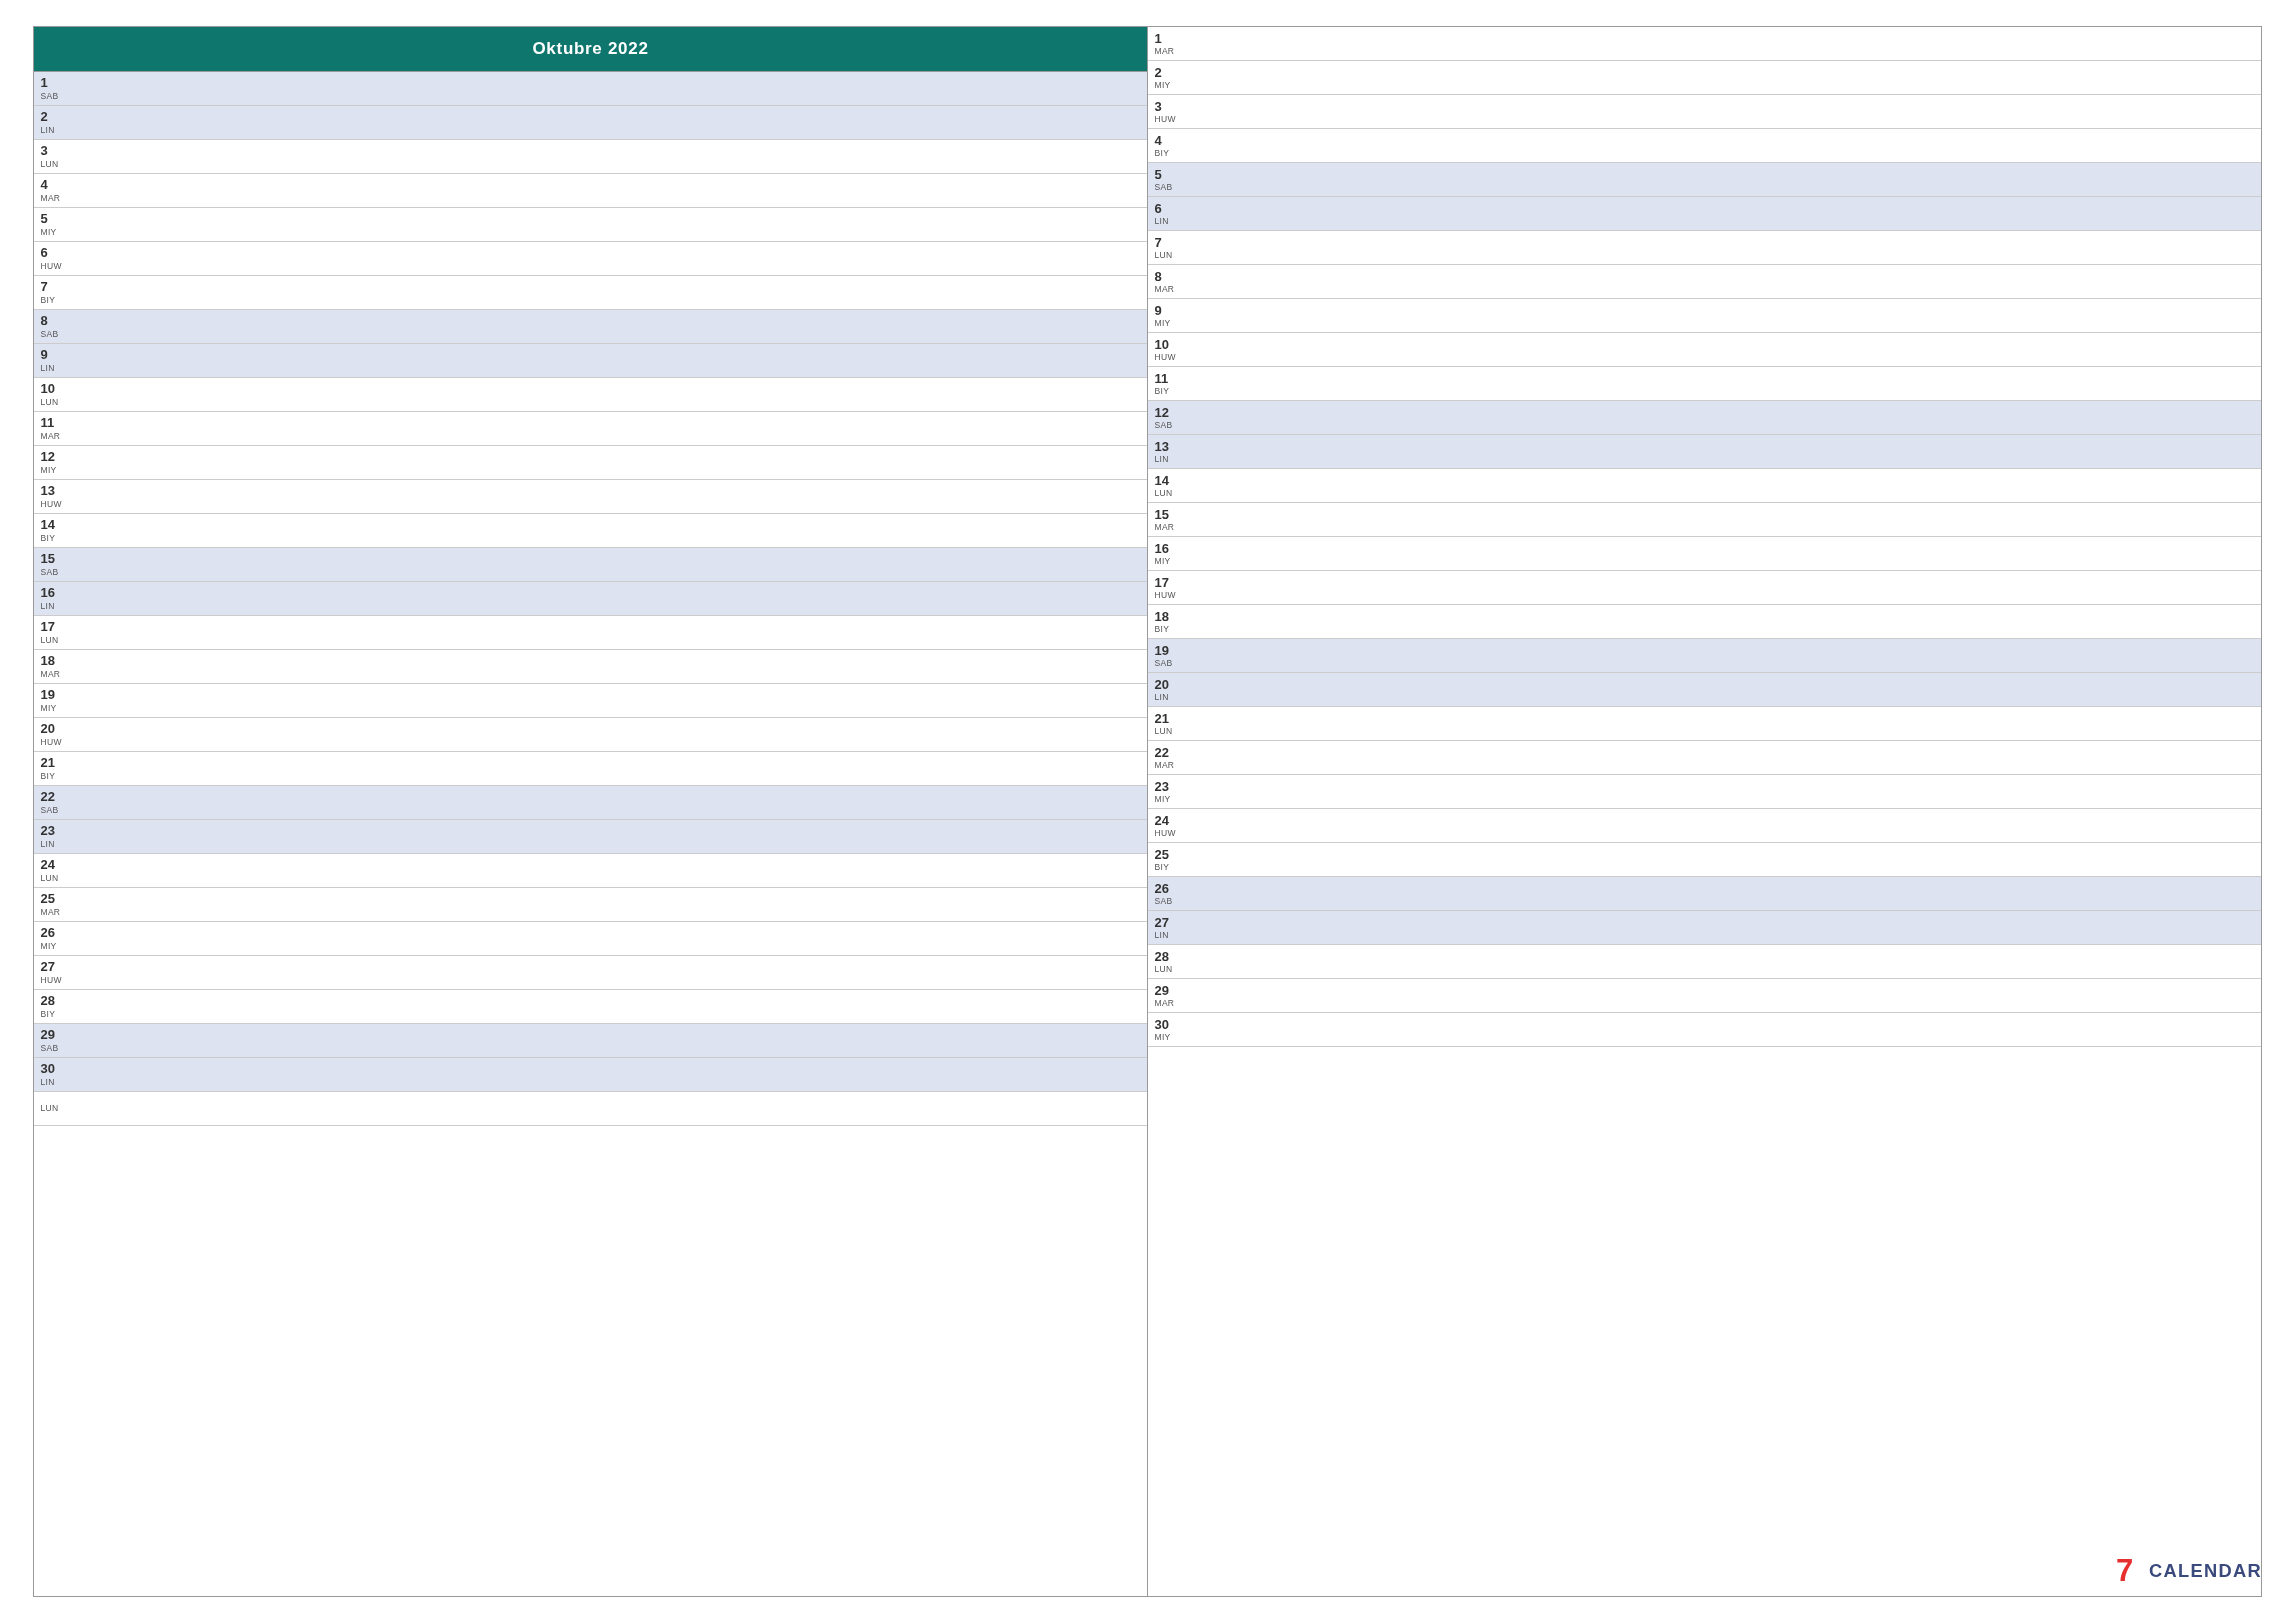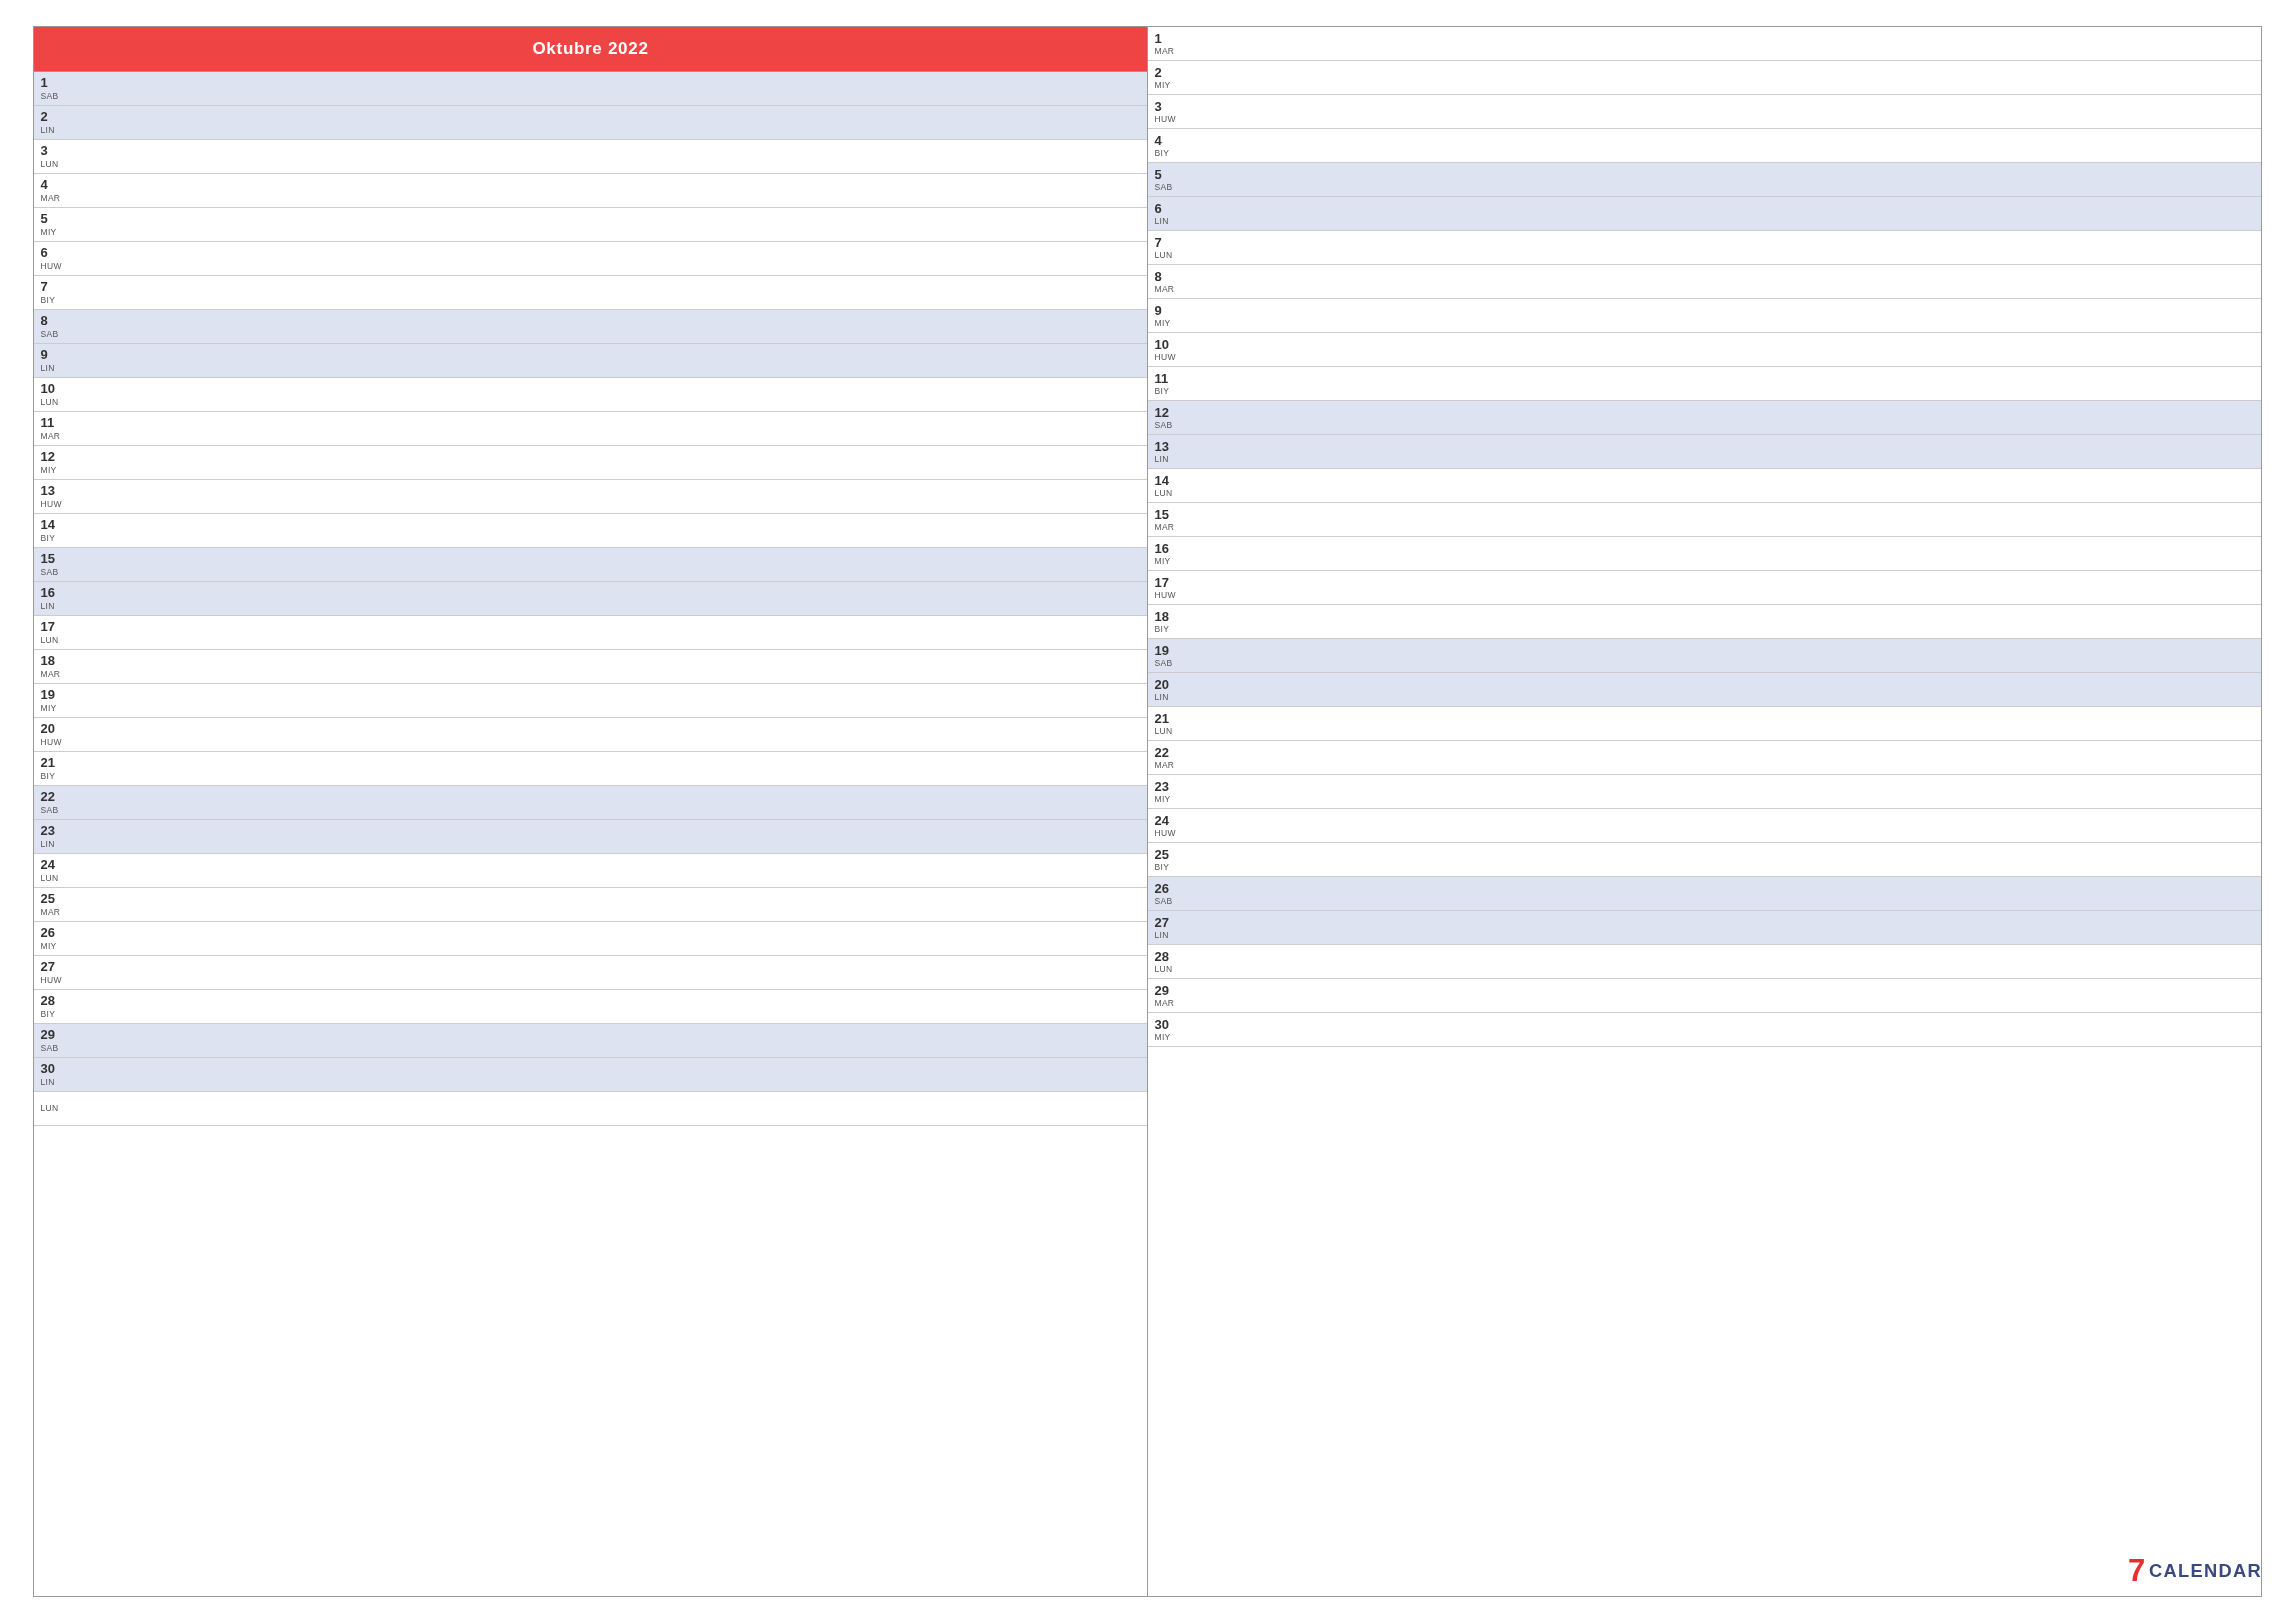--- a/index.html
+++ b/index.html
@@ -34,21 +34,21 @@
       display: flex;
       flex-direction: column;
       border: 0.7px solid #999;
     }
 
     .calendar-section + .calendar-section {
       border-left: none;
     }
 
     .calendar-header {
-      background: #ef4444;
+      background: #0f766e;
       color: #ffffff;
       text-align: center;
       padding: 11.8px 0;
       font-size: 17px;
       font-weight: bold;
       letter-spacing: 0.7px;
       border-bottom: 0.7px solid #999;
     }
 
     .days-list {
@@ -100,20 +100,21 @@
       font-size: 31px;
       font-weight: bold;
       color: #e63030;
     }
 
     .brand-text {
       font-size: 18.3px;
       font-weight: bold;
       color: #3a4a7c;
       letter-spacing: 1.3px;
+      margin-left: 12px;
     }
   </style>
 </head>
 <body>
 
 <div class="page">
   <div class="calendars-row">
   <div class="calendar-section">
         <div class="calendar-header">Oktubre 2022</div>
         <div class="days-list">

